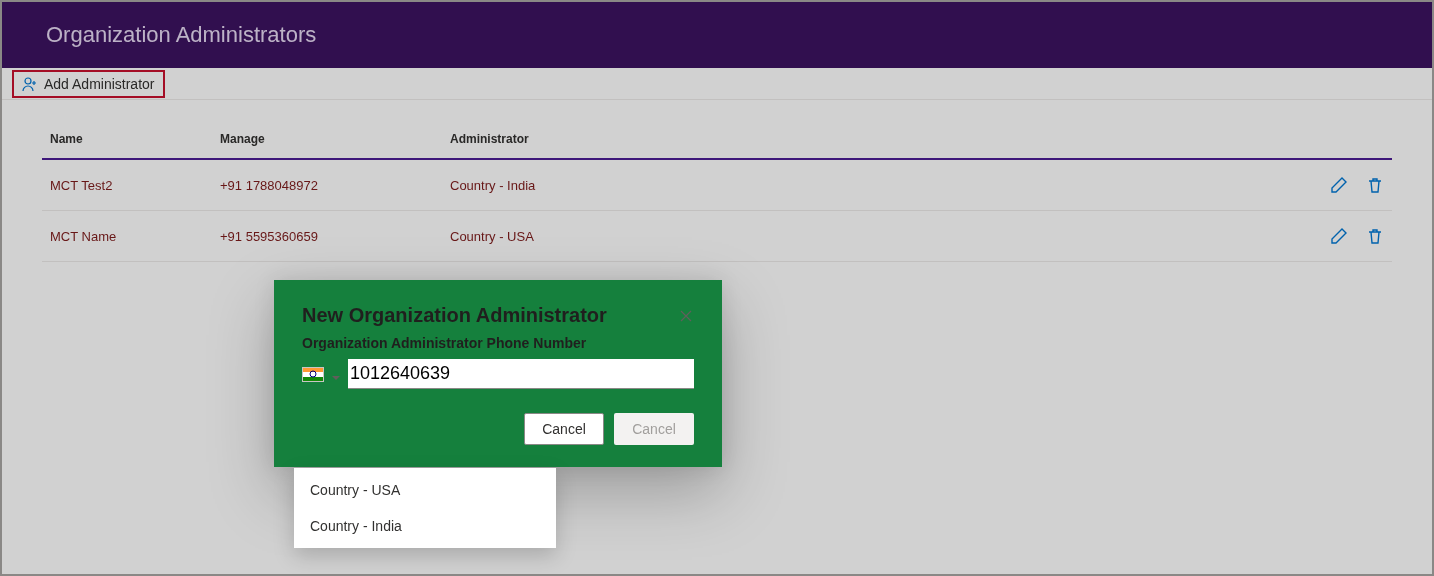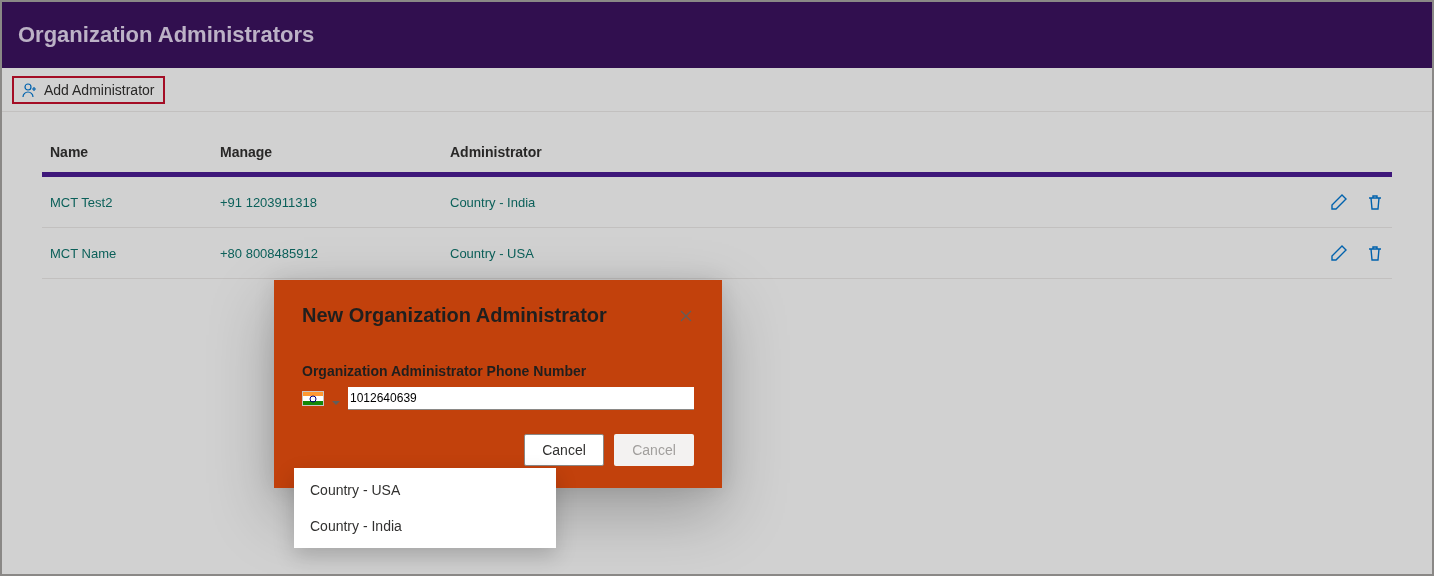--- a/index.html
+++ b/index.html
@@ -38,25 +38,26 @@
   .header {
     background: #3c1361;
     height: 66px;
     display: flex;
     align-items: center;
     padding: 0 16px;
   }
   .header-title {
     color: #e6d9f2;
     font-size: 22px;
-    font-weight: 700;
+    font-weight: 400;
+    margin-left: 28px;
   }
   
   .toolbar {
-    height: 44px;
+    height: 32px;
     display: flex;
     align-items: center;
     gap: 12px;
     padding: 0 10px;
     border-bottom: 1px solid #edebe9;
   }
   .toolbar-btn {
     display: inline-flex;
     align-items: center;
     gap: 6px;
@@ -82,70 +83,70 @@
   .table-wrap {
     padding: 20px 40px 0 40px;
   }
   table.admins {
     width: 100%;
     border-collapse: collapse;
   }
   table.admins th {
     text-align: left;
     font-weight: 600;
-    font-size: 14px;
+    font-size: 12px;
     padding: 12px 8px;
-    border-bottom: 5px solid #4c1d95;
+    border-bottom: 2px solid #4c1d95;
   }
   table.admins td {
     text-align: left;
     font-size: 13px;
     padding: 16px 8px;
     border-bottom: 1px solid #edebe9;
     color: #323130;
   }
   .col-name    { width: 170px; }
   .col-contact { width: 230px; }
   .col-orgs    { width: auto;  }
   .col-actions { width: 120px; text-align: right; }
   .row-actions {
     display: inline-flex;
     gap: 18px;
     color: #0078d4;
     float: right;
   }
   .row-actions .icon { width: 18px; height: 18px; cursor: pointer; }
-  table.admins td .subtle { color: #0f766e; }
+  table.admins td .subtle { color: #7f1d1d; }
 
   
   .dialog {
     position: absolute;
     z-index: 20;
     top: 278px;
     left: 272px;
     width: 448px;
-    background: #c2410c;
+    background: #15803d;
     box-shadow: 0 25px 60px rgba(0,0,0,0.25), 0 0 20px rgba(0,0,0,0.10);
     padding: 24px 28px 22px 28px;
   }
   .dialog-head {
     display: flex;
     justify-content: space-between;
     align-items: center;
   }
   .dialog-title {
     font-size: 20px;
     font-weight: 600;
     color: #201f1e;
   }
   .dialog-close {
     width: 16px; height: 16px; color: #605e5c; cursor: pointer;
   }
   .field {
-    margin-top: 36px;
+    margin-top: 8px;
   }
   .field-label {
     font-size: 14px;
     font-weight: 600;
     color: #201f1e;
     margin-bottom: 8px;
   }
   .phone-row {
     display: flex;
     align-items: center;
@@ -162,21 +163,21 @@
     position:absolute;
     left:50%; top:50%;
     width:5px;height:5px;border:1px solid #000080;border-radius:50%;
     transform:translate(-50%,-50%);
   }
   .flag-chevron { width:8px;height:8px;color:#605e5c; }
   .phone-input {
     flex: 1;
     border: none;
     border-bottom: 1px solid #8a8886;
-    font-size: 12px;
+    font-size: 18px;
     padding: 4px 2px;
     outline: none;
   }
   .org-input {
     width: 100%;
     border: 2px solid #0078d4;
     font-size: 14px;
     padding: 6px 8px;
     outline: none;
     height: 32px;
@@ -261,40 +262,40 @@
       <tr>
         <th class="col-name">Name</th>
         <th class="col-contact">Manage</th>
         <th class="col-orgs">Administrator</th>
         <th class="col-actions"></th>
       </tr>
     </thead>
     <tbody>
       <tr>
         <td><span class="subtle">MCT Test2</span></td>
-        <td><span class="subtle">+91 1203911318</span></td>
+        <td><span class="subtle">+91 1788048972</span></td>
         <td><span class="subtle">Country - India</span></td>
         <td class="col-actions">
           <span class="row-actions">
             <span class="icon">
               <svg viewBox="0 0 18 18" fill="none" stroke="#0078d4" stroke-width="1.4">
                 <path d="M12 2l4 4L6 16H2v-4z"></path>
               </svg>
             </span>
             <span class="icon">
               <svg viewBox="0 0 18 18" fill="none" stroke="#0078d4" stroke-width="1.4">
                 <path d="M3 5h12M7 5V3h4v2M5 5l1 11h6l1-11"></path>
               </svg>
             </span>
           </span>
         </td>
       </tr>
       <tr>
         <td><span class="subtle">MCT Name</span></td>
-        <td><span class="subtle">+80 8008485912</span></td>
+        <td><span class="subtle">+91 5595360659</span></td>
         <td><span class="subtle">Country - USA</span></td>
         <td class="col-actions">
           <span class="row-actions">
             <span class="icon">
               <svg viewBox="0 0 18 18" fill="none" stroke="#0078d4" stroke-width="1.4">
                 <path d="M12 2l4 4L6 16H2v-4z"></path>
               </svg>
             </span>
             <span class="icon">
               <svg viewBox="0 0 18 18" fill="none" stroke="#0078d4" stroke-width="1.4">

